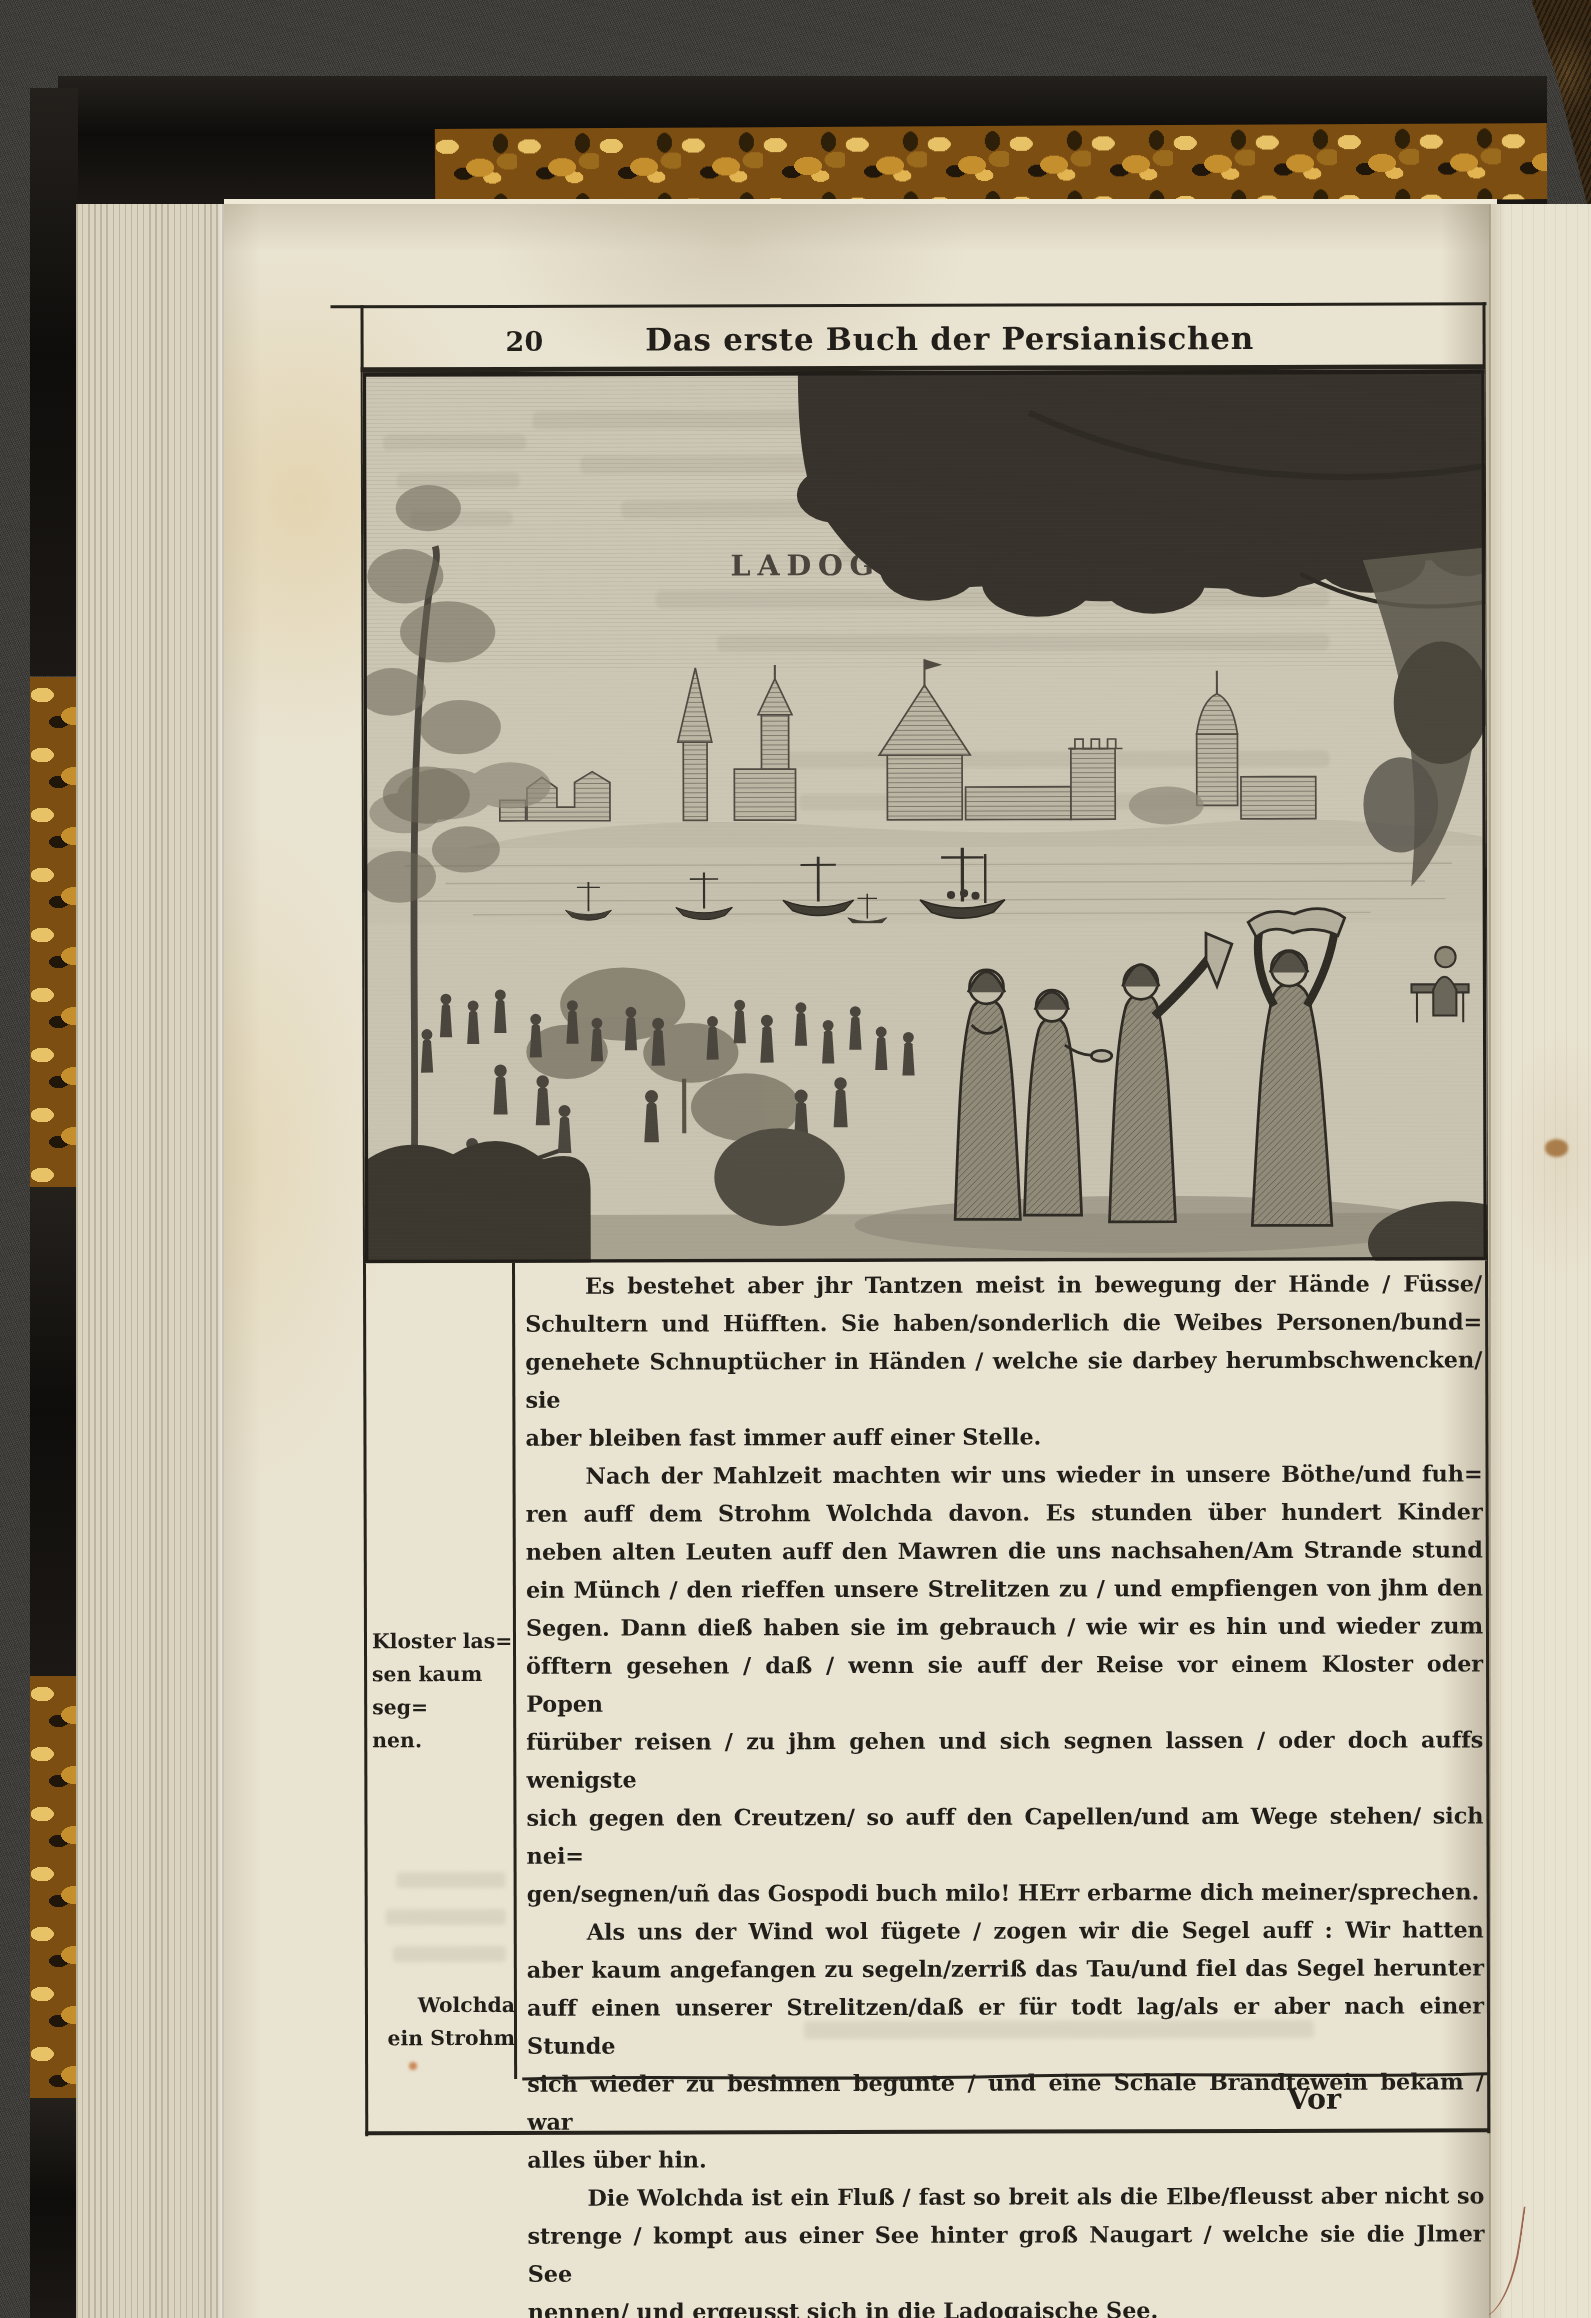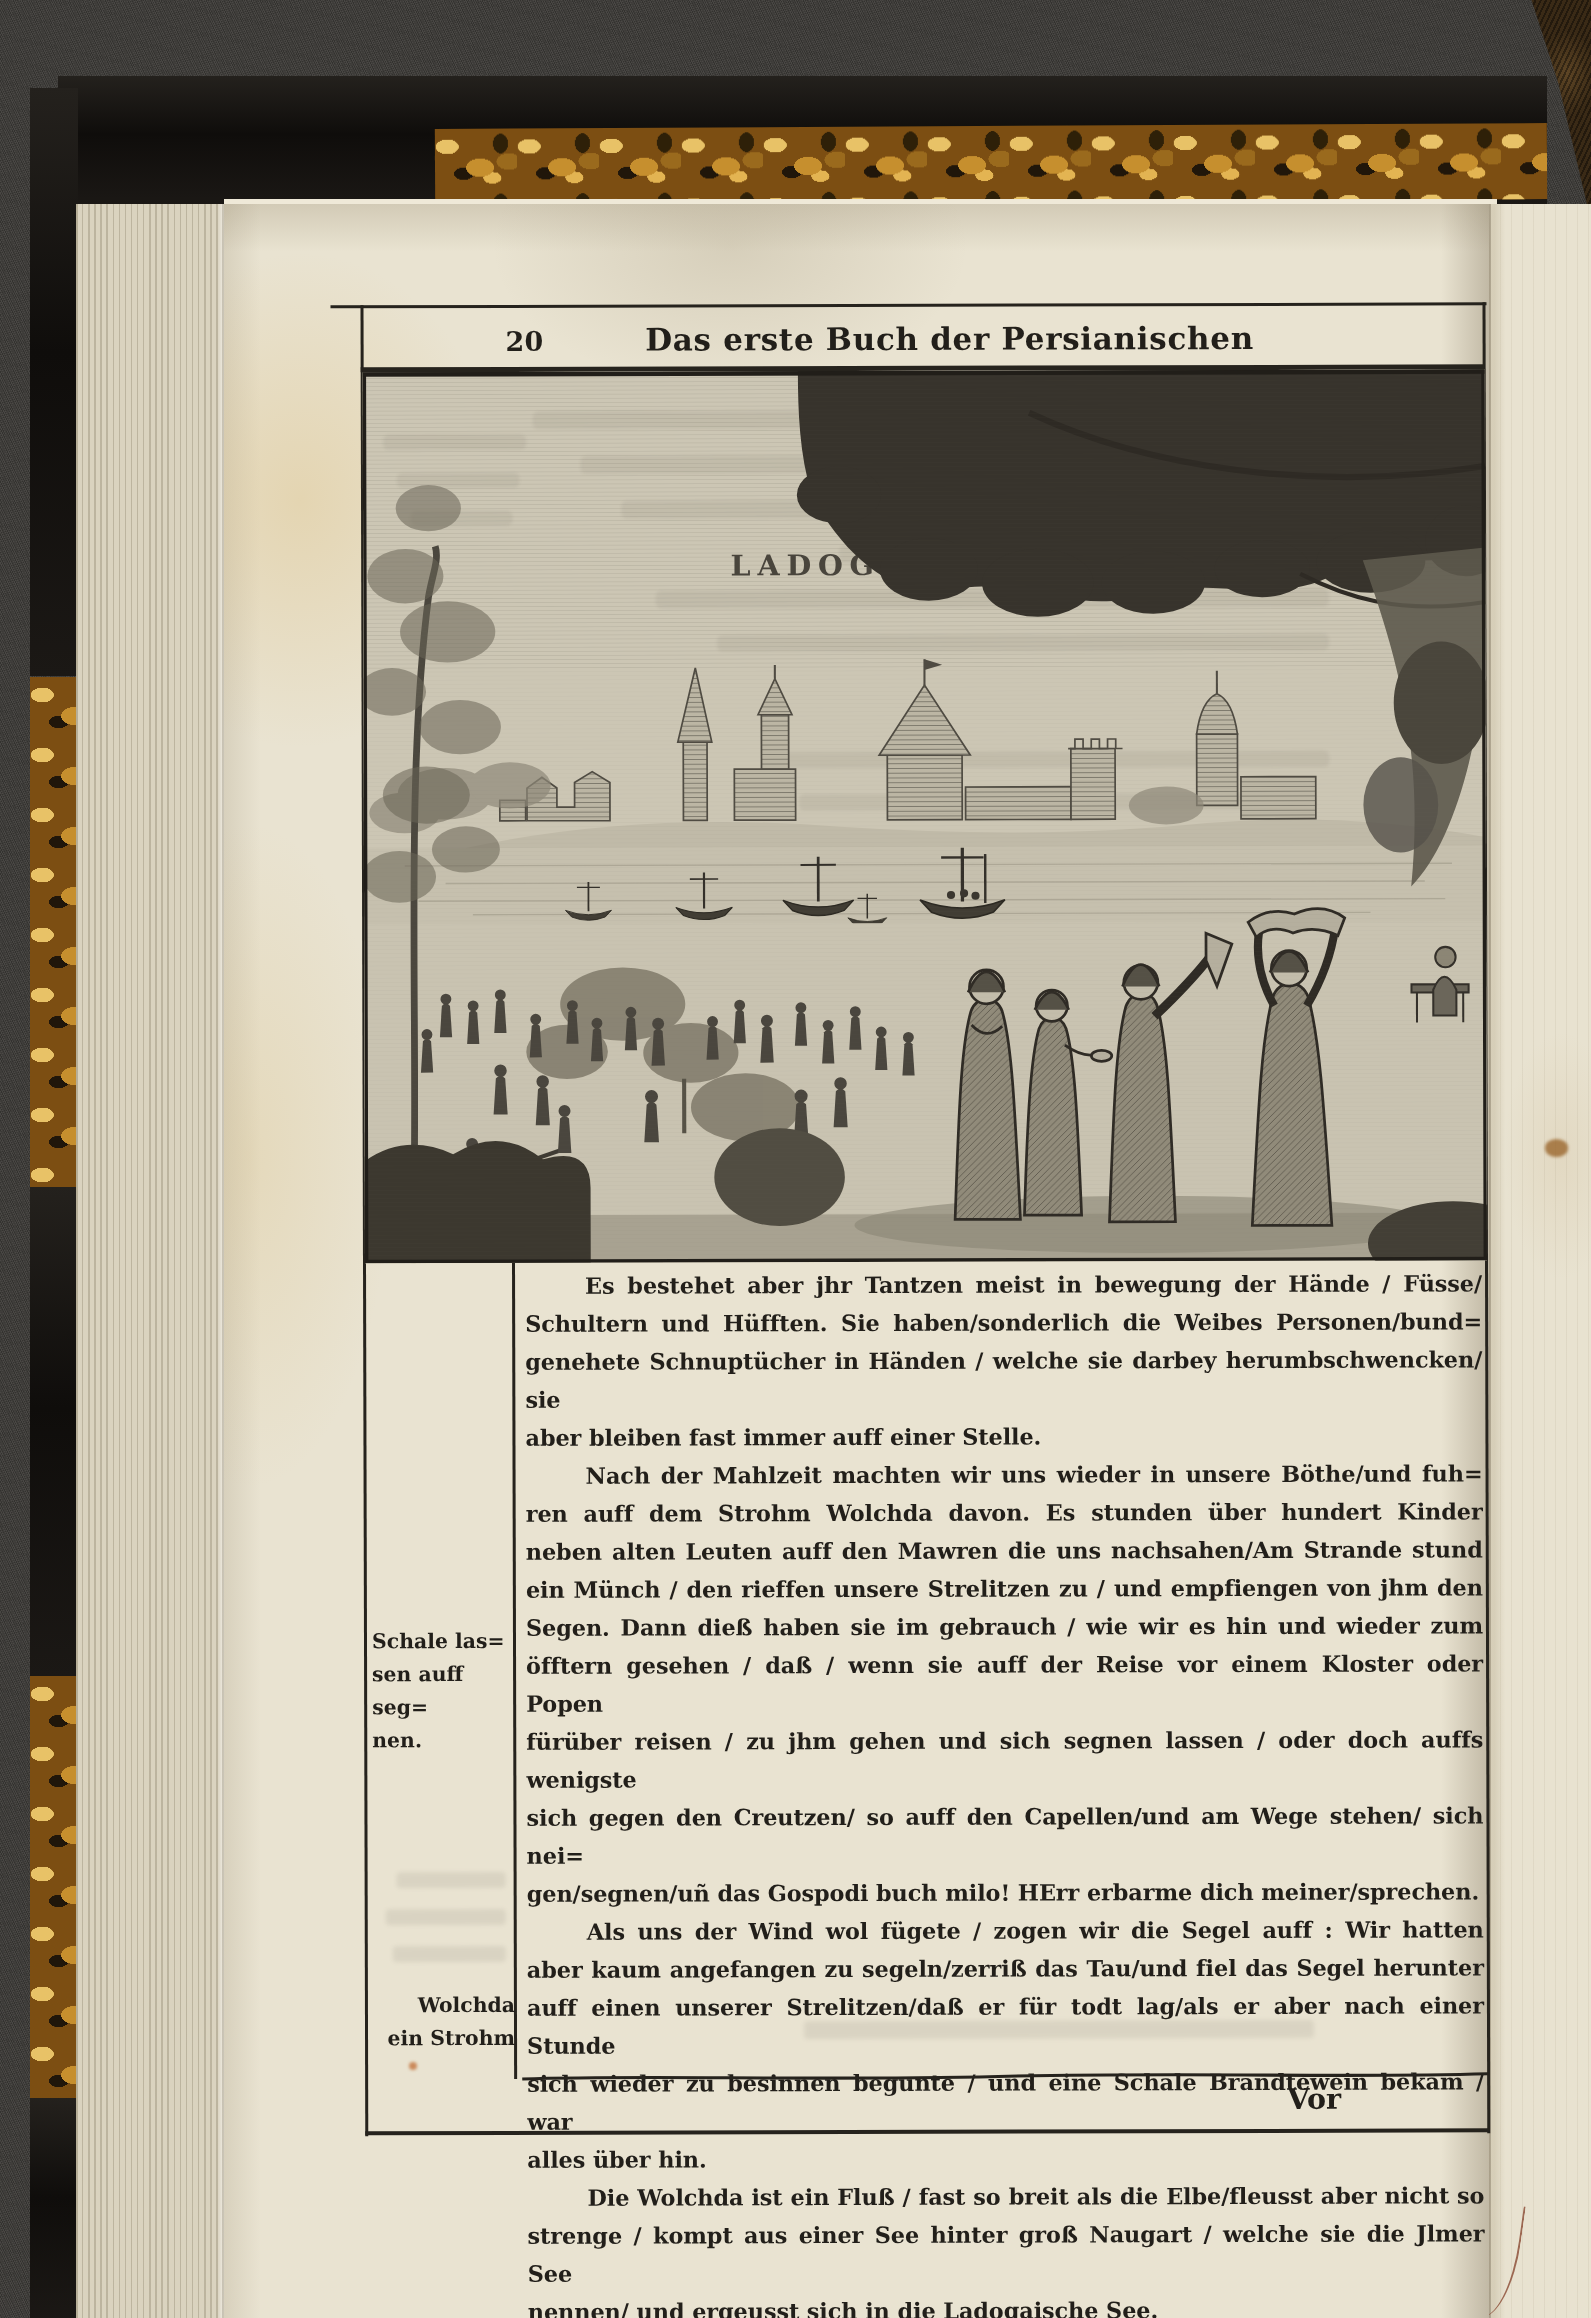--- a/index.html
+++ b/index.html
@@ -313,22 +313,22 @@
             <ellipse cx="1525" cy="640" rx="55" ry="70" fill="#55514a" opacity=".8"></ellipse>
           </g>
 
           <rect width="1650" height="1310" fill="url(#hatchH)" opacity=".05"></rect>
           <rect x="2.5" y="2.5" width="1645" height="1305" fill="none" stroke="#211e19" stroke-width="5"></rect>
           <line x1="0" y1="3" x2="1650" y2="3" stroke="#211e19" stroke-width="7"></line>
         </svg>
       </div>
 
       <div class="abs mnote" style="left:147px;top:1420px;">
-          <div class="mn-line">Schale las=</div>
-          <div class="mn-line">sen auff seg=</div>
+          <div class="mn-line">Kloster las=</div>
+          <div class="mn-line">sen kaum seg=</div>
           <div class="mn-line">nen.</div>
         </div>
       <div class="abs bleed" style="left:171px;top:1667px;width:109px;height:16.3px;"></div>
       <div class="abs bleed" style="left:160px;top:1704px;width:120px;height:16.3px;"></div>
       <div class="abs bleed" style="left:167px;top:1741px;width:113px;height:16.3px;"></div>
       <div class="abs mnote right" style="left:148px;top:1784px;">
           <div class="mn-line">Wolchda</div>
           <div class="mn-line">ein Strohm</div>
         </div>
 

